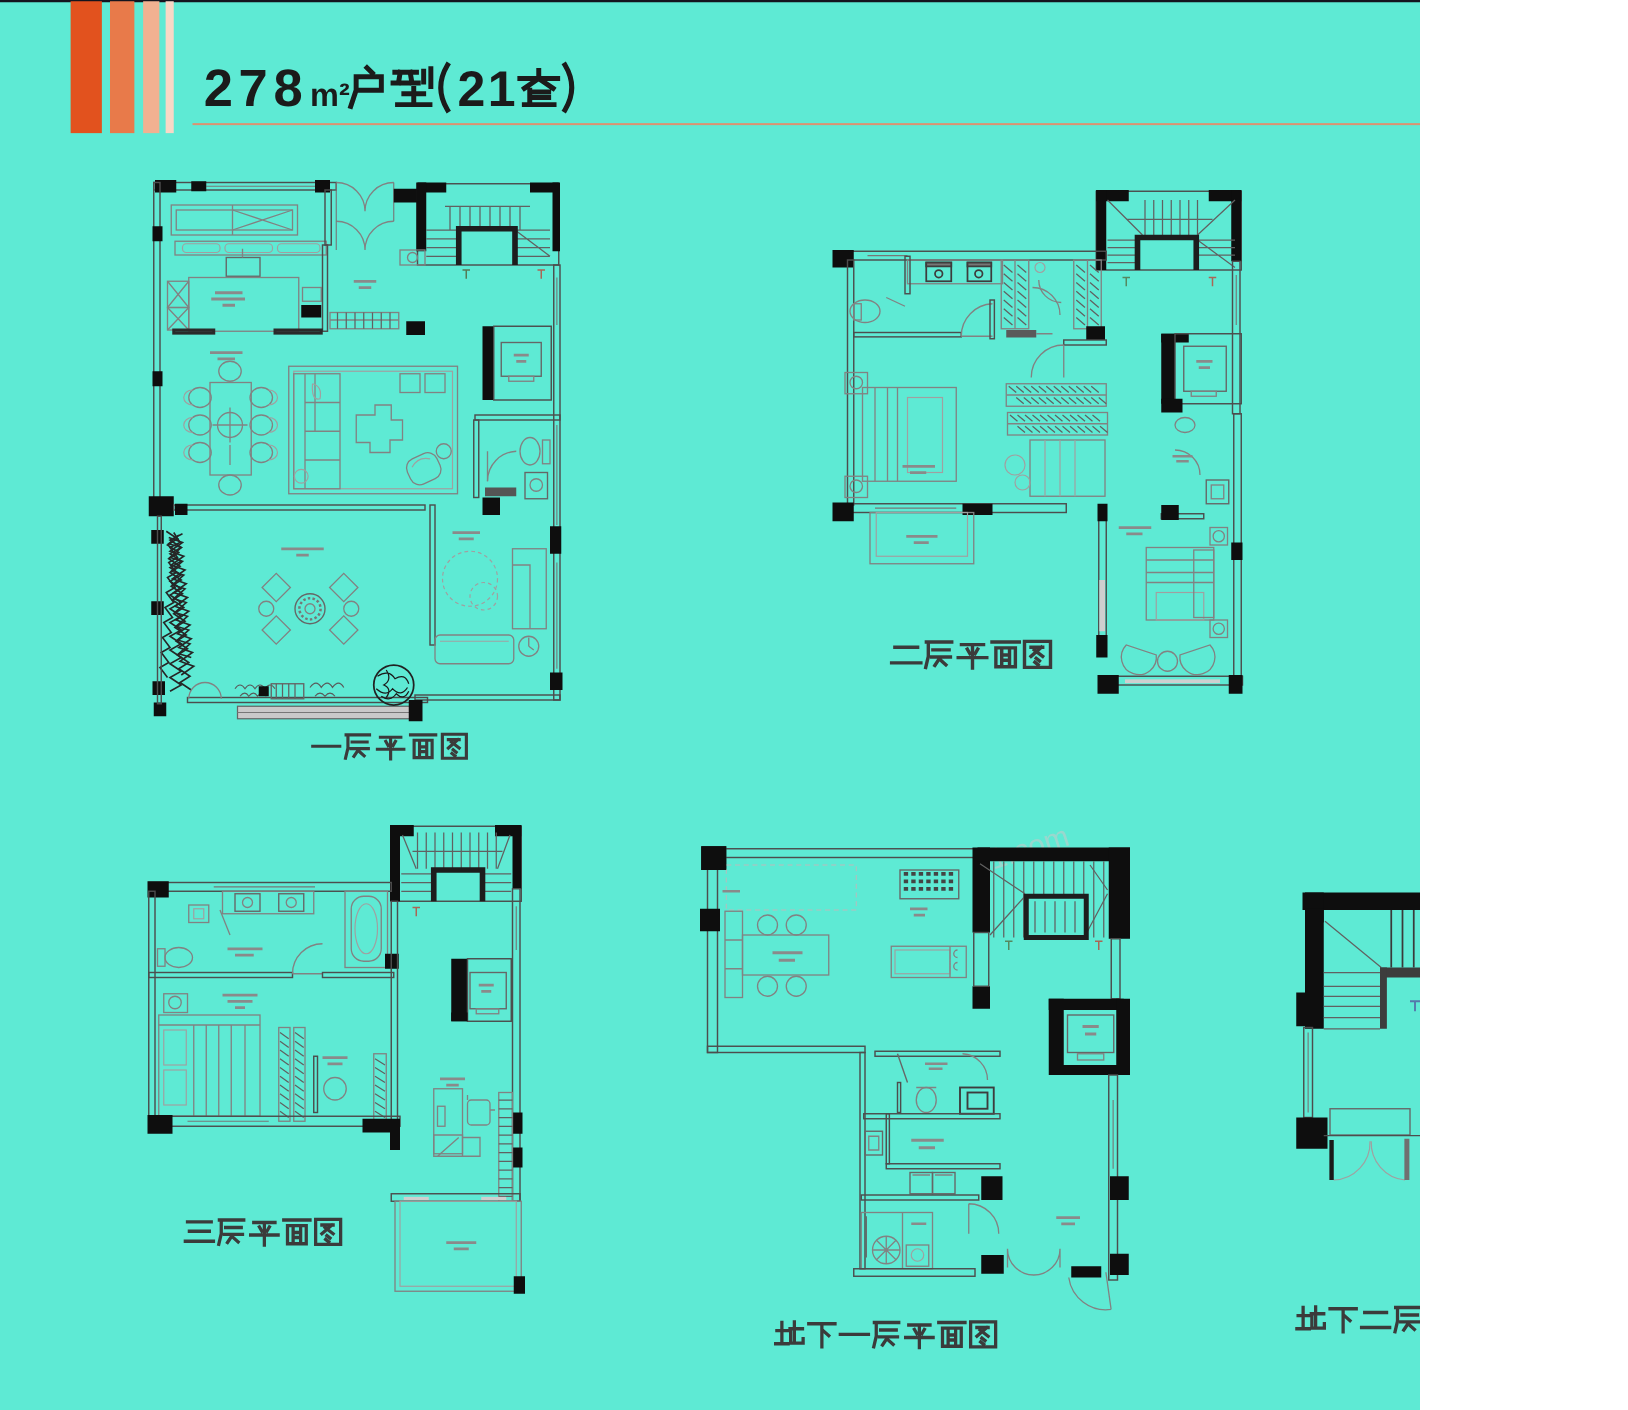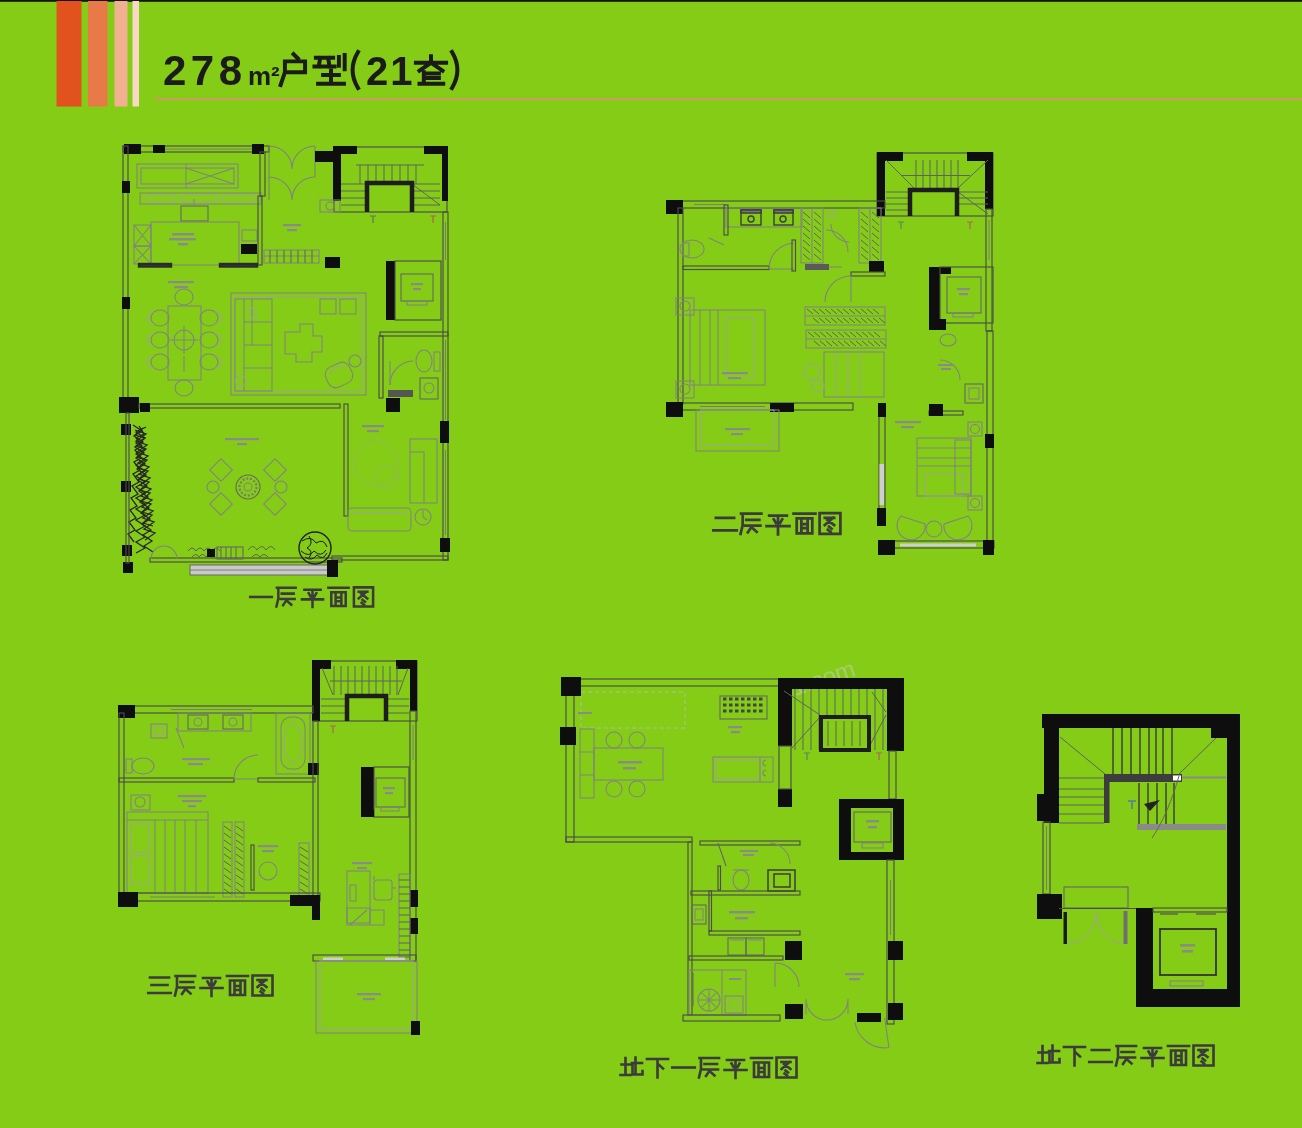--- a/index.html
+++ b/index.html
@@ -1,16 +1,16 @@
 <!DOCTYPE html>
 <html><head>
 <meta charset="utf-8">
 <style>
 html,body{margin:0;padding:0;background:#fff;}
-#page{position:relative;width:1302px;height:1128px;background:#84cc16;overflow:hidden;font-family:"Liberation Sans",sans-serif;}
+#page{position:relative;width:1136px;height:1128px;background:#5eead4;overflow:hidden;font-family:"Liberation Sans",sans-serif;}
 svg{position:absolute;left:0;top:0;}
 .wall{stroke:#4d4d4d;fill:none;stroke-width:1.15;}
 .wd{stroke:#2a2a2a;fill:none;stroke-width:2.4;}
 .wt{stroke:#777;fill:none;stroke-width:0.9;}
 .blk{fill:#0e0e0e;stroke:none;}
 .f{stroke:#828282;fill:none;stroke-width:1.05;}
 .f2{stroke:#a0a0a0;fill:none;stroke-width:0.95;}
 .fd{stroke:#666;fill:none;stroke-width:1.1;}
 .tread{stroke:#616161;fill:none;stroke-width:1.0;}
 .tb{fill:#8a8a8a;stroke:none;}

